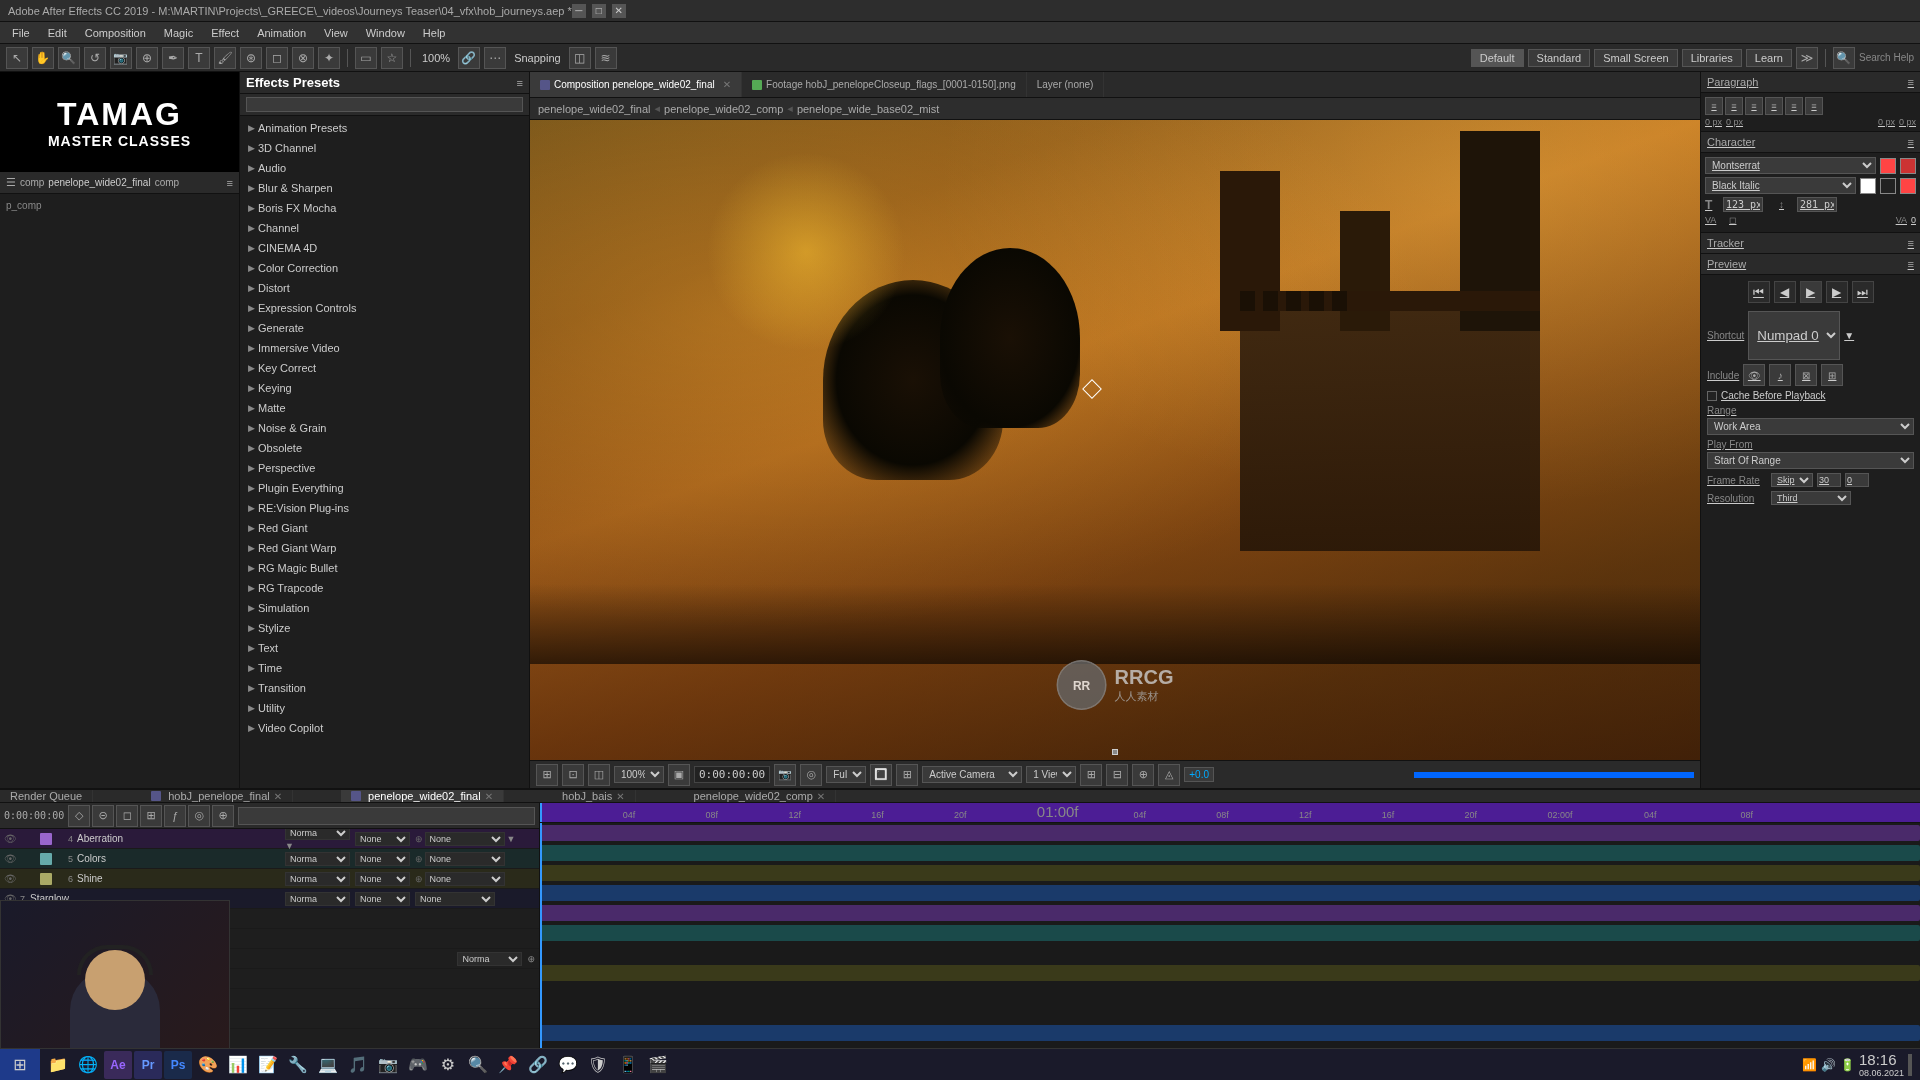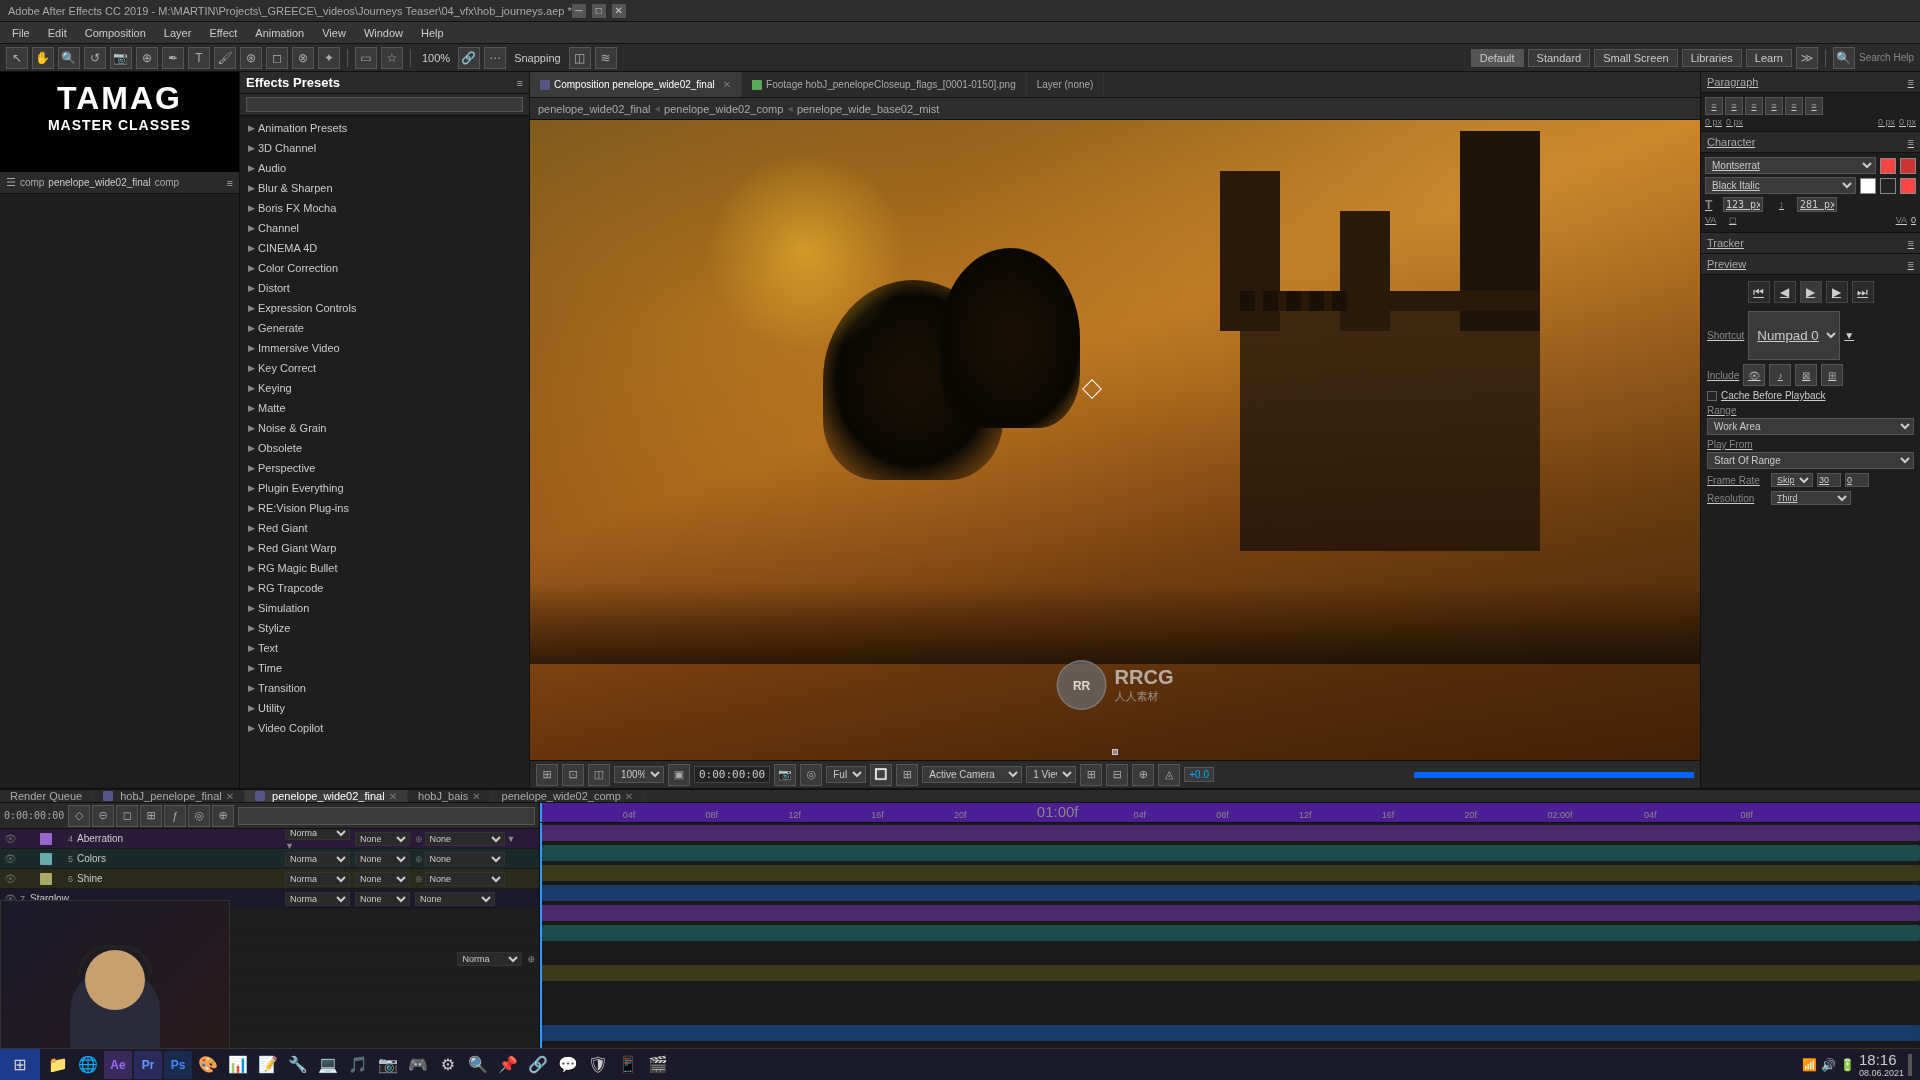--- a/index.html
+++ b/index.html
@@ -75,21 +75,21 @@
       gap: 4px;
     }
     .panel-header .panel-menu { margin-left: auto; cursor: pointer; }
 
     
     #logo-area {
       height: 100px;
       background: #000;
       display: flex;
       align-items: center;
-      justify-content: flex-start;
+      justify-content: center;
       flex-direction: column;
       padding: 8px;
     }
     #logo-text-1 { font-size: 32px; font-weight: bold; color: #fff; letter-spacing: 2px; }
     #logo-text-2 { font-size: 14px; font-weight: bold; color: #fff; letter-spacing: 1px; }
 
     .project-content {
       flex: 1;
       overflow: hidden;
       background: #1e1e1e;
@@ -324,20 +324,21 @@
       border-top: 2px solid #111;
     }
 
     
     #timeline-tabs {
       height: 24px;
       background: #2a2a2a;
       display: flex;
       align-items: center;
       border-bottom: 1px solid #111;
+      gap: 48px;
     }
     .tl-tab {
       height: 100%;
       display: flex;
       align-items: center;
       padding: 0 10px;
       font-size: 11px;
       color: #aaa;
       cursor: pointer;
       border-right: 1px solid #333;
@@ -588,21 +589,21 @@
     <button class="win-btn">─</button>
     <button class="win-btn">□</button>
     <button class="win-btn">✕</button>
   </div>
 </div>
 
 <div id="menubar">
   <span class="menu-item">File</span>
   <span class="menu-item">Edit</span>
   <span class="menu-item">Composition</span>
-  <span class="menu-item">Layer</span>
+  <span class="menu-item">Magic</span>
   <span class="menu-item">Effect</span>
   <span class="menu-item">Animation</span>
   <span class="menu-item">View</span>
   <span class="menu-item">Window</span>
   <span class="menu-item">Help</span>
 </div>
 
 <div id="toolbar">
   <button class="toolbar-btn">↖</button>
   <button class="toolbar-btn">✋</button>
@@ -646,20 +647,23 @@
     <div id="logo-area">
       <div id="logo-text-1">TAMAG</div>
       <div id="logo-text-2">MASTER CLASSES</div>
     </div>
     <div class="panel-header">
       <span>☰</span>
       <span style="font-size:10px;color:#aaa">comp</span>
       <span style="font-size:10px;color:#ccc">penelope_wide02_final</span>
       <span style="font-size:10px;color:#aaa">comp</span>
       <span class="panel-menu">≡</span>
+    </div>
+    <div class="project-content">
+      <div style="color:#888;font-size:10px;padding:2px">p_comp</div>
     </div>
   </div>
 
   <div id="effects-panel">
     <div class="panel-header">
       <span style="font-size:13px;font-weight:bold;color:#fff">Effects Presets</span>
       <span class="panel-menu">≡</span>
     </div>
     <div class="effects-search">
       <input type="text" placeholder="" style="width: 100%; background: rgb(58, 58, 58); border: 1px solid rgb(85, 85, 85); color: rgb(204, 204, 204); font-size: 10px; padding: 1px 4px;">

